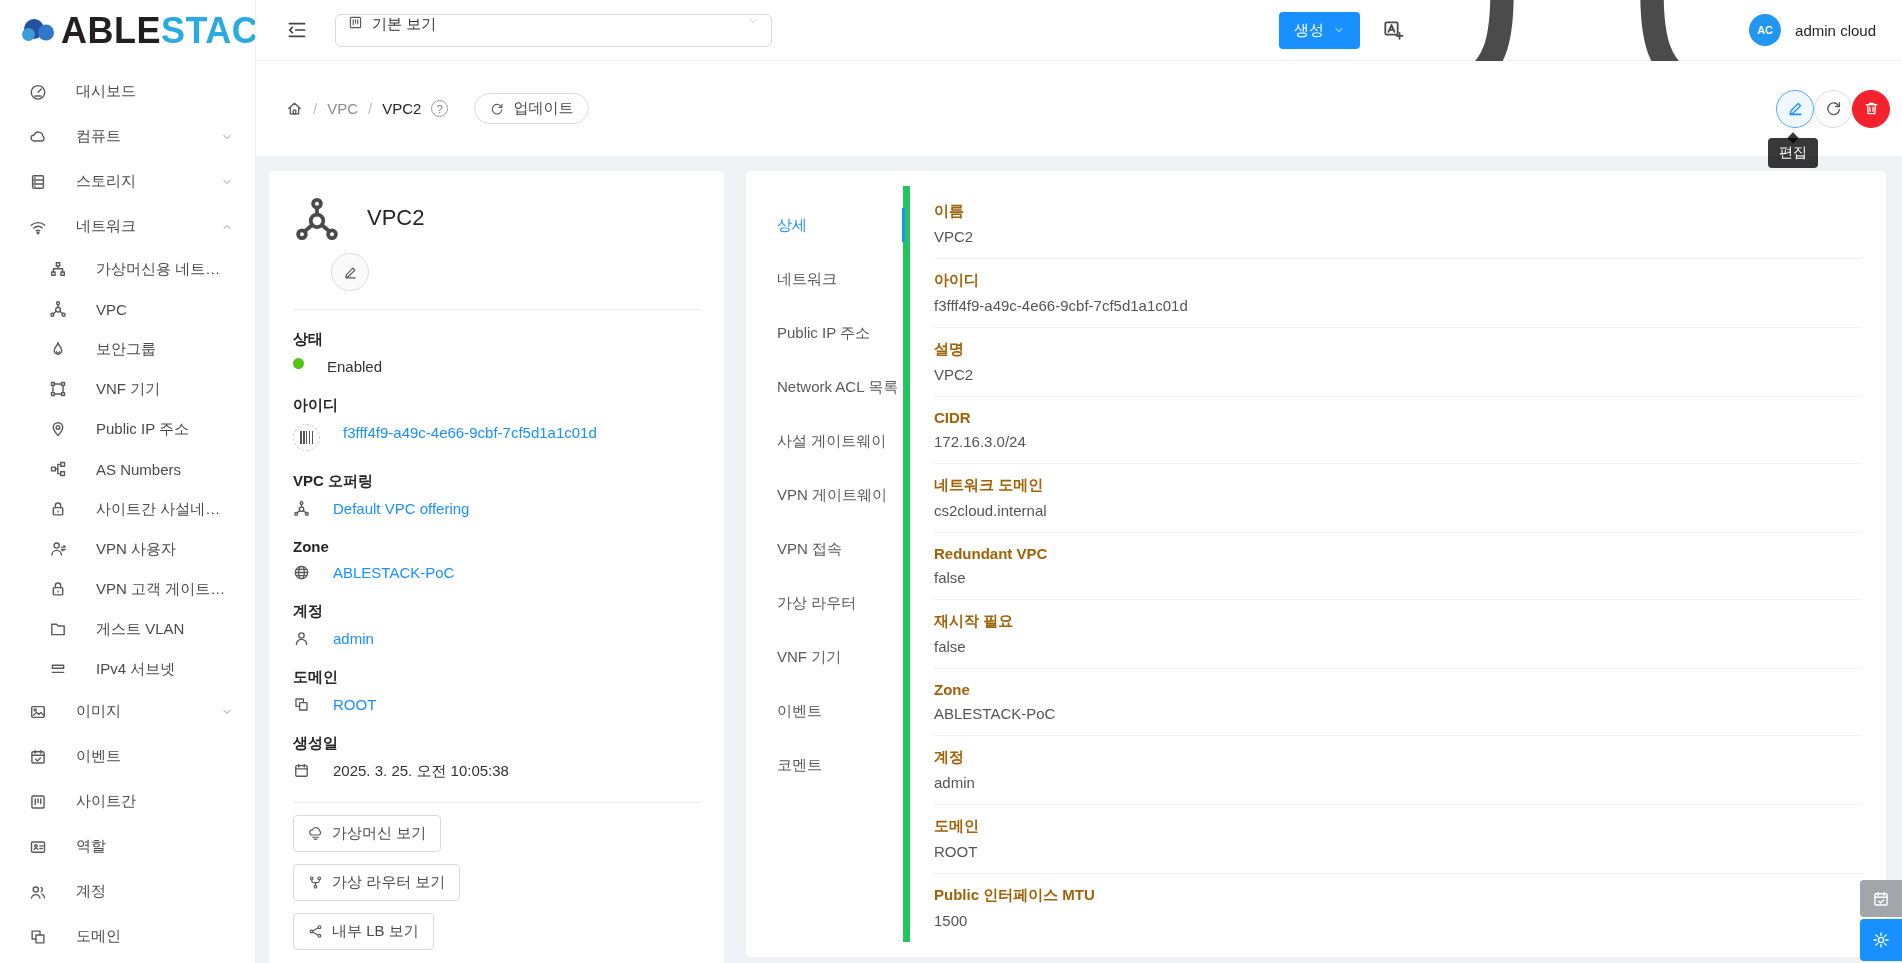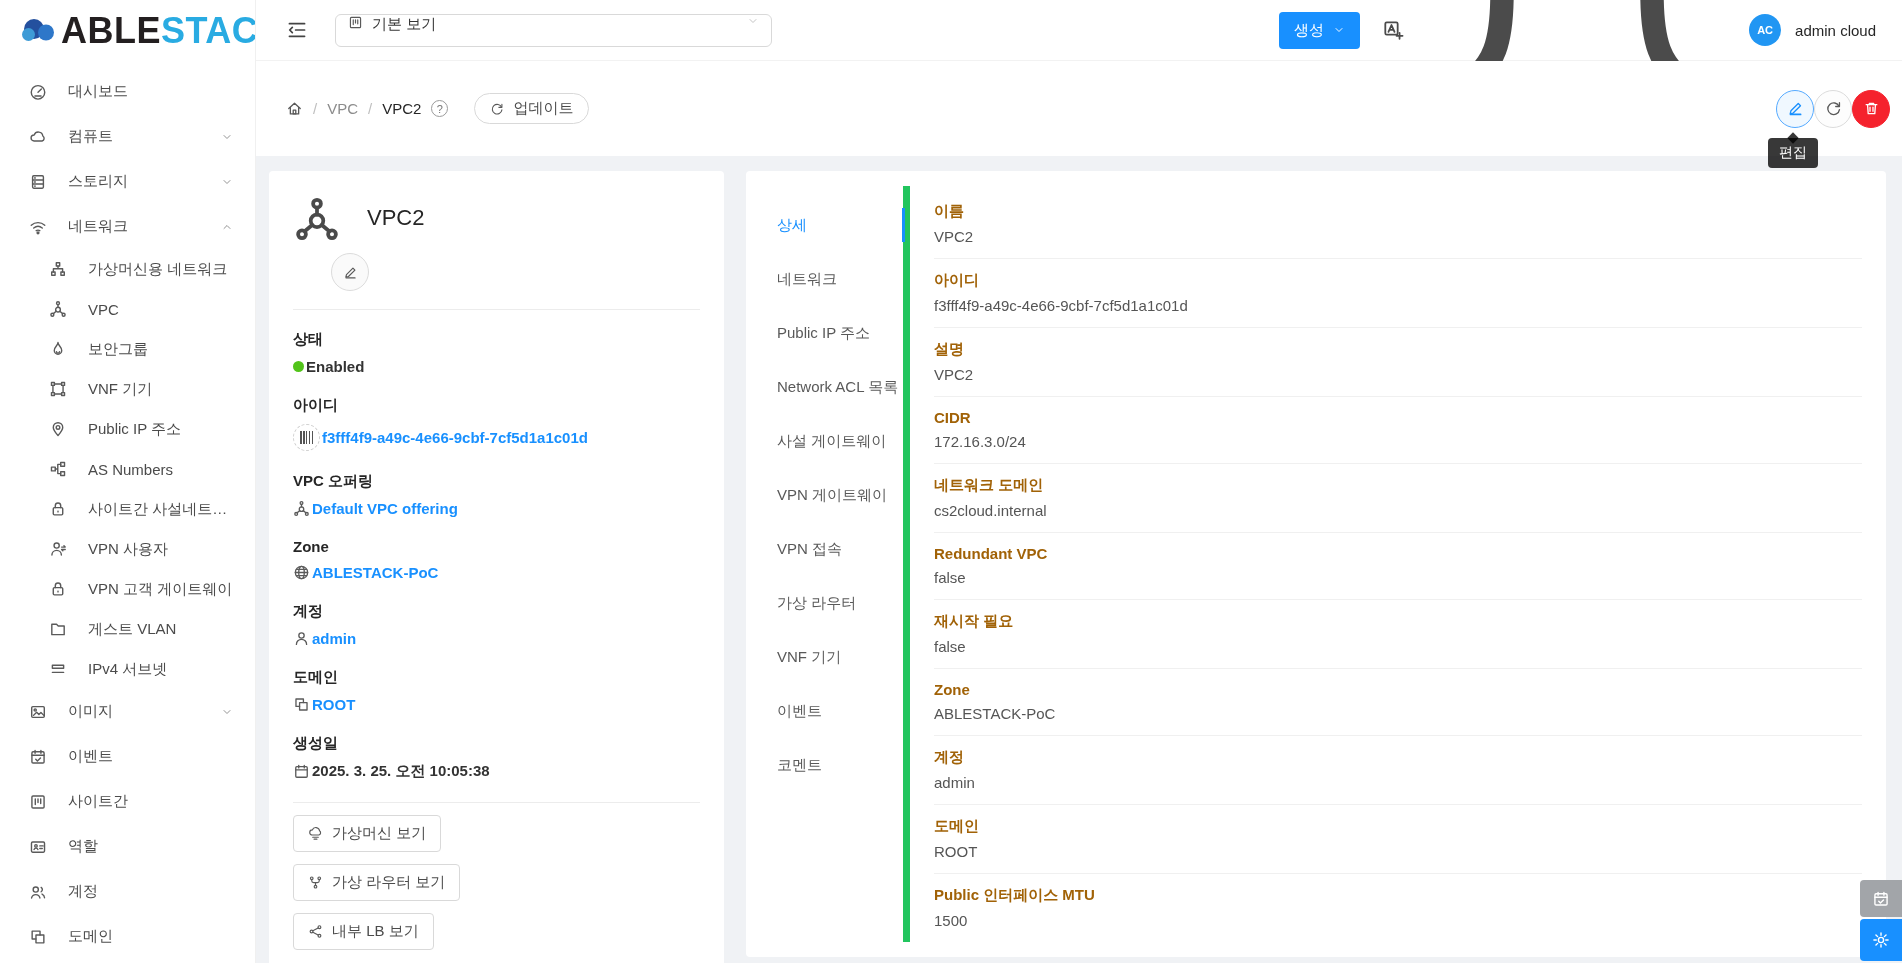--- a/index.html
+++ b/index.html
@@ -6,21 +6,21 @@
   html,body { width:1902px; height:963px; overflow:hidden; background:#f0f2f5;
     font-family:"Liberation Sans","DejaVu Sans",sans-serif; font-size:15px; color:#4b4b4b; }
   .app { display:flex; width:1902px; height:963px; }
 
   
   .sidebar { width:256px; background:#fff; border-right:1px solid #f0f0f0; flex-shrink:0; overflow:hidden; }
   .logo { height:61px; display:flex; align-items:center; padding-left:20px; gap:4px; }
   .brand { font-size:36px; font-weight:bold; letter-spacing:.5px; color:#231f20; }
   .brand .cy { color:#29abe2; }
   .menu { padding-top:8px; }
-  .side-item { height:45px; display:flex; align-items:center; padding:0 22px 0 29px; gap:21px; color:#4b4b4b; cursor:pointer; }
+  .side-item { height:45px; display:flex; align-items:center; padding:0 22px 0 29px; gap:29px; color:#4b4b4b; cursor:pointer; }
   .side-item .slabel { flex:1; white-space:nowrap; overflow:hidden; text-overflow:ellipsis; }
   .side-sub { height:40px; padding-left:49px; }
   .sicon { width:18px; height:18px; display:inline-flex; color:#5a5a5a; flex-shrink:0; }
   .sicon svg { width:100%; height:100%; }
   .chev { width:12px; height:12px; color:#8c8c8c; display:inline-flex; }
   .chev svg { width:100%; height:100%; }
   svg.st { fill:none; stroke:currentColor; stroke-width:1.25; stroke-linecap:round; stroke-linejoin:round; }
 
   
   .main { flex:1; display:flex; flex-direction:column; min-width:0; }
@@ -64,21 +64,21 @@
   .left-card { width:455px; padding:24px; flex-shrink:0; }
   .res-head { display:flex; align-items:flex-start; gap:26px; }
   .res-icon { width:48px; height:48px; color:#4a4a4a; }
   .res-icon svg { width:100%; height:100%; }
   .res-title { font-size:22px; color:#262626; margin-top:10px; }
   .edit-under { width:38px; height:38px; border:1px solid #dcdcdc; border-radius:50%; display:flex; align-items:center; justify-content:center; color:#595959; margin:10px 0 0 38px; cursor:pointer; background:#fafafa; }
   .edit-under svg { width:15px; height:15px; }
   hr.div { border:none; border-top:1px solid #ececec; margin:18px 0 0; }
   .info { margin-top:20px; }
   .ilabel { font-weight:bold; color:#262626; margin-bottom:9px; }
-  .ival { display:flex; align-items:center; gap:2px; color:#333; margin-bottom:21px;font-weight:bold; }
+  .ival { display:flex; align-items:flex-start; gap:23px; color:#333; margin-bottom:21px; }
   .ival .sicon { width:17px; height:17px; }
   .dot { width:11px; height:11px; border-radius:50%; background:#52c41a; }
   a.lnk { color:#1890ff; text-decoration:none; cursor:pointer; }
   .barcode { width:27px; height:27px; border:1px dashed #cfcfcf; border-radius:50%; display:flex; align-items:center; justify-content:center; }
   .barcode i { width:13px; height:13px; background:repeating-linear-gradient(90deg,#555 0 1.5px,transparent 1.5px 3px); }
   .vbtn { display:flex; align-items:center; gap:9px; width:max-content; border:1px solid #d9d9d9; border-radius:4px; padding:8px 14px; color:#4b4b4b; margin-top:12px; cursor:pointer; background:#fff; }
   .vbtn .sicon { width:15px; height:15px; }
 
   
   .right-card { flex:1; display:flex; padding:15px 0; min-width:0; }

